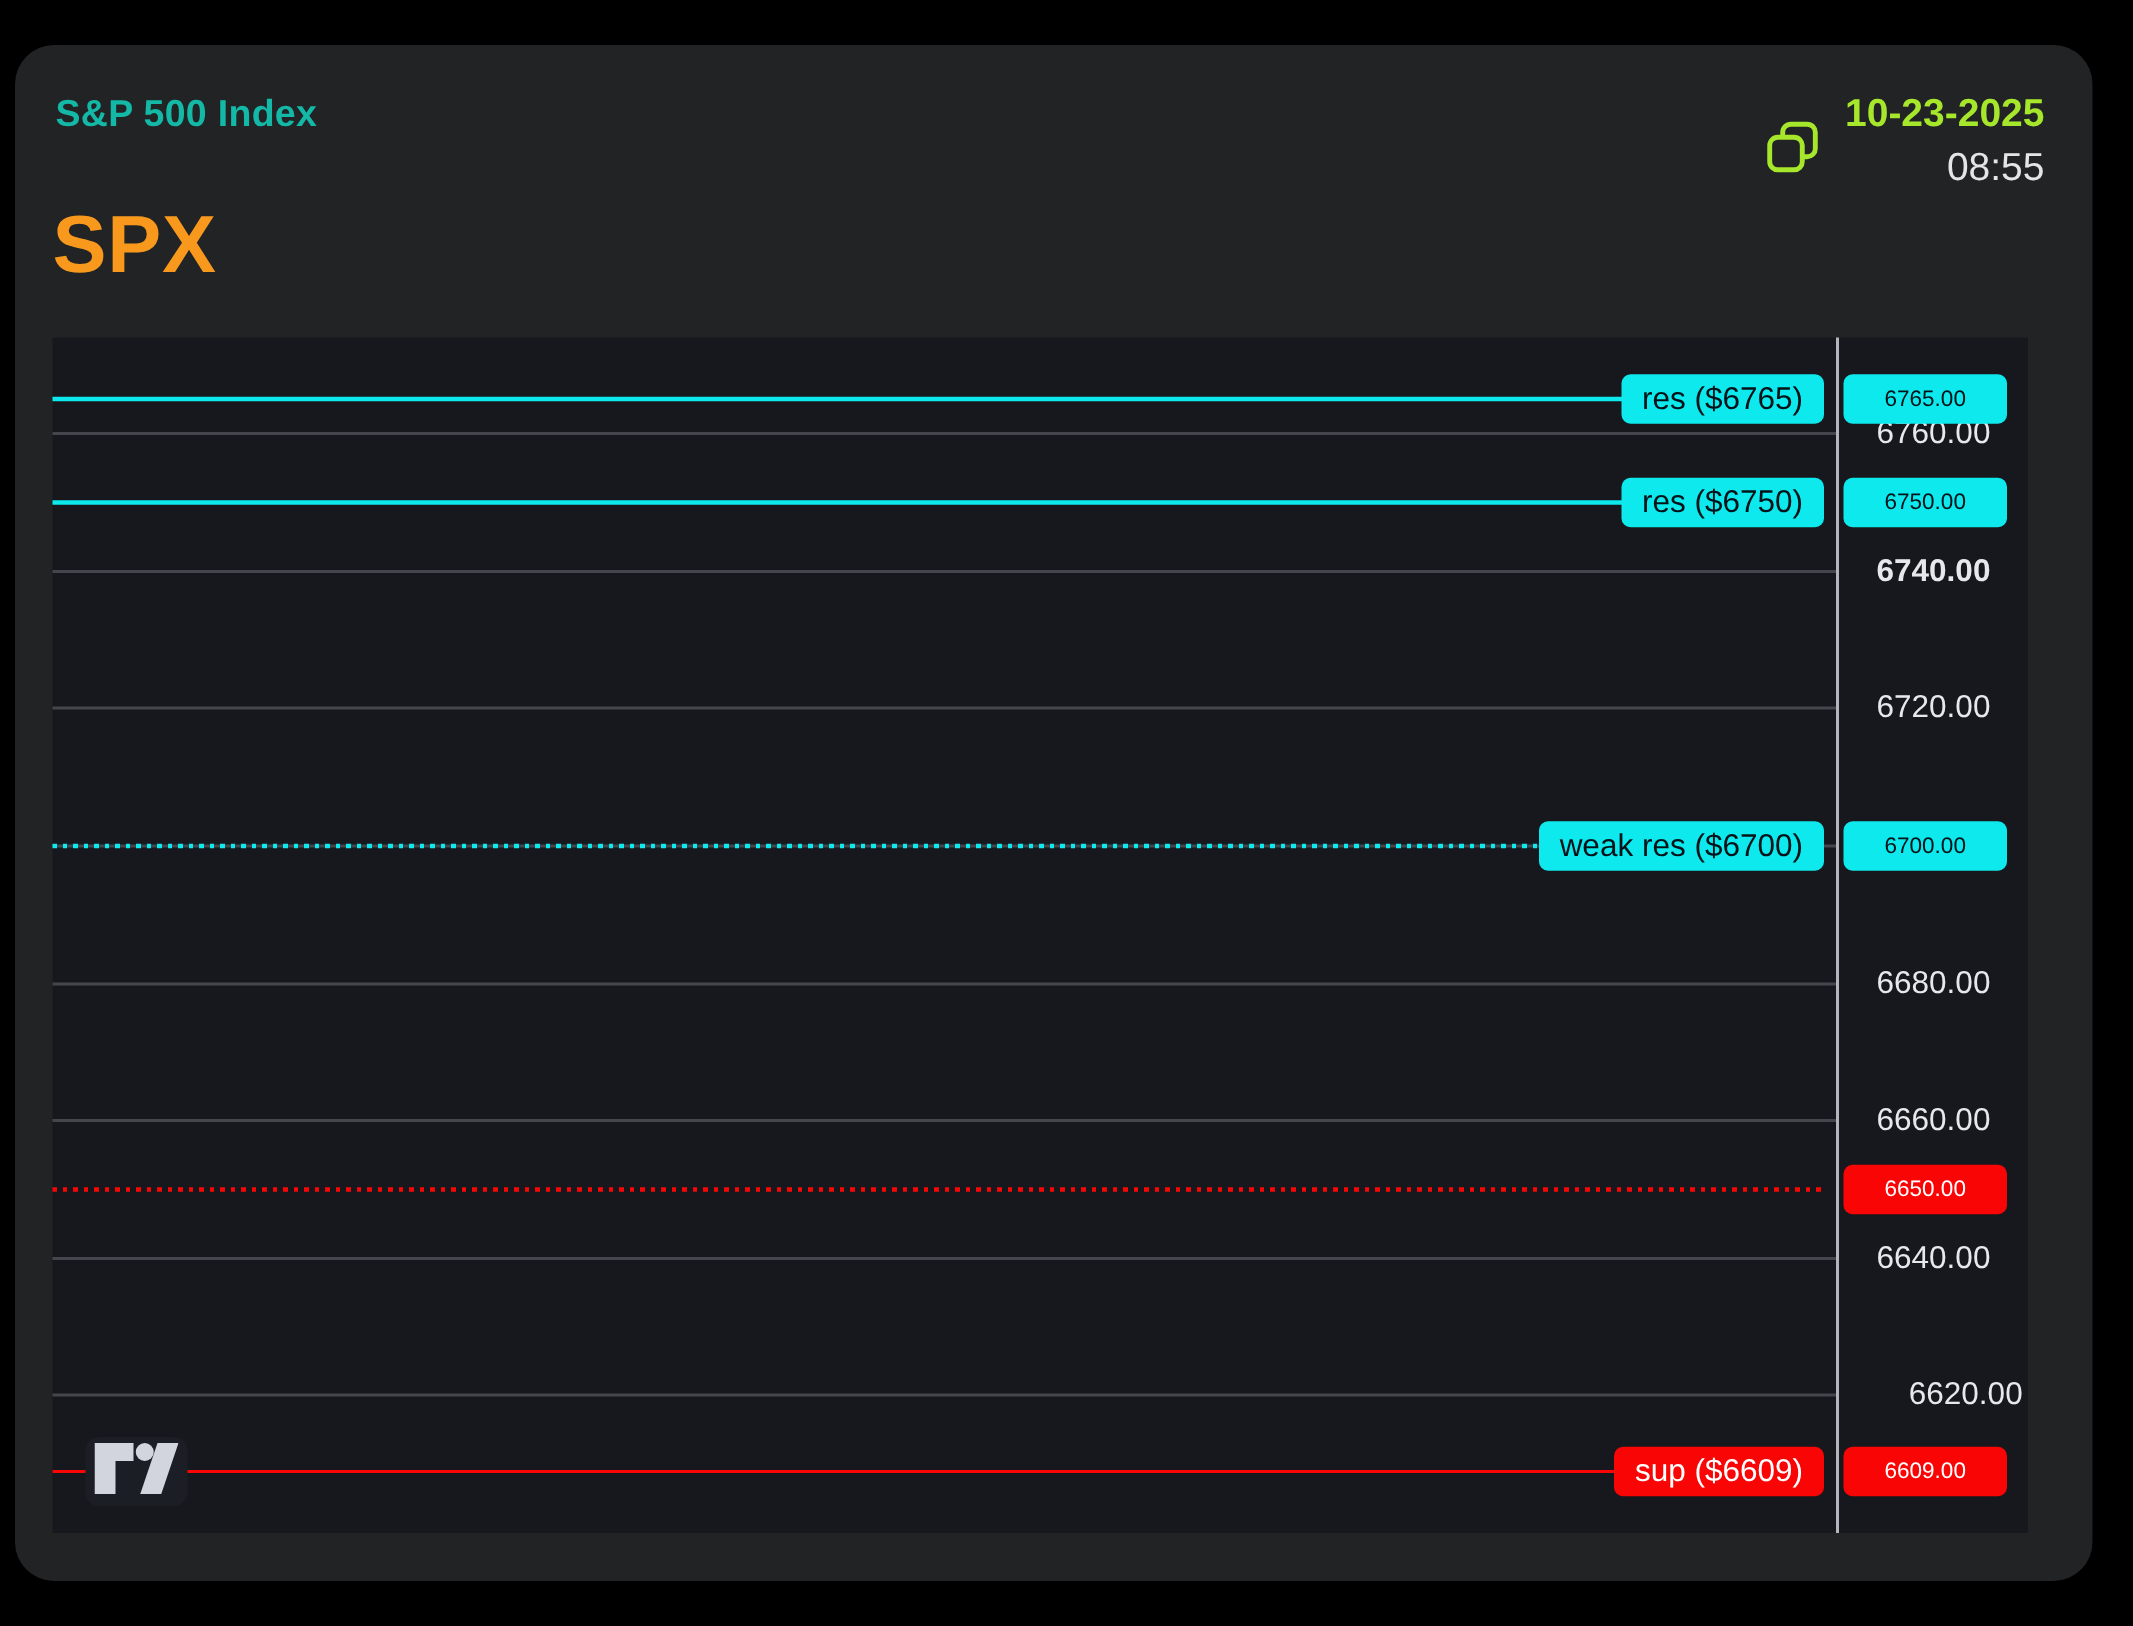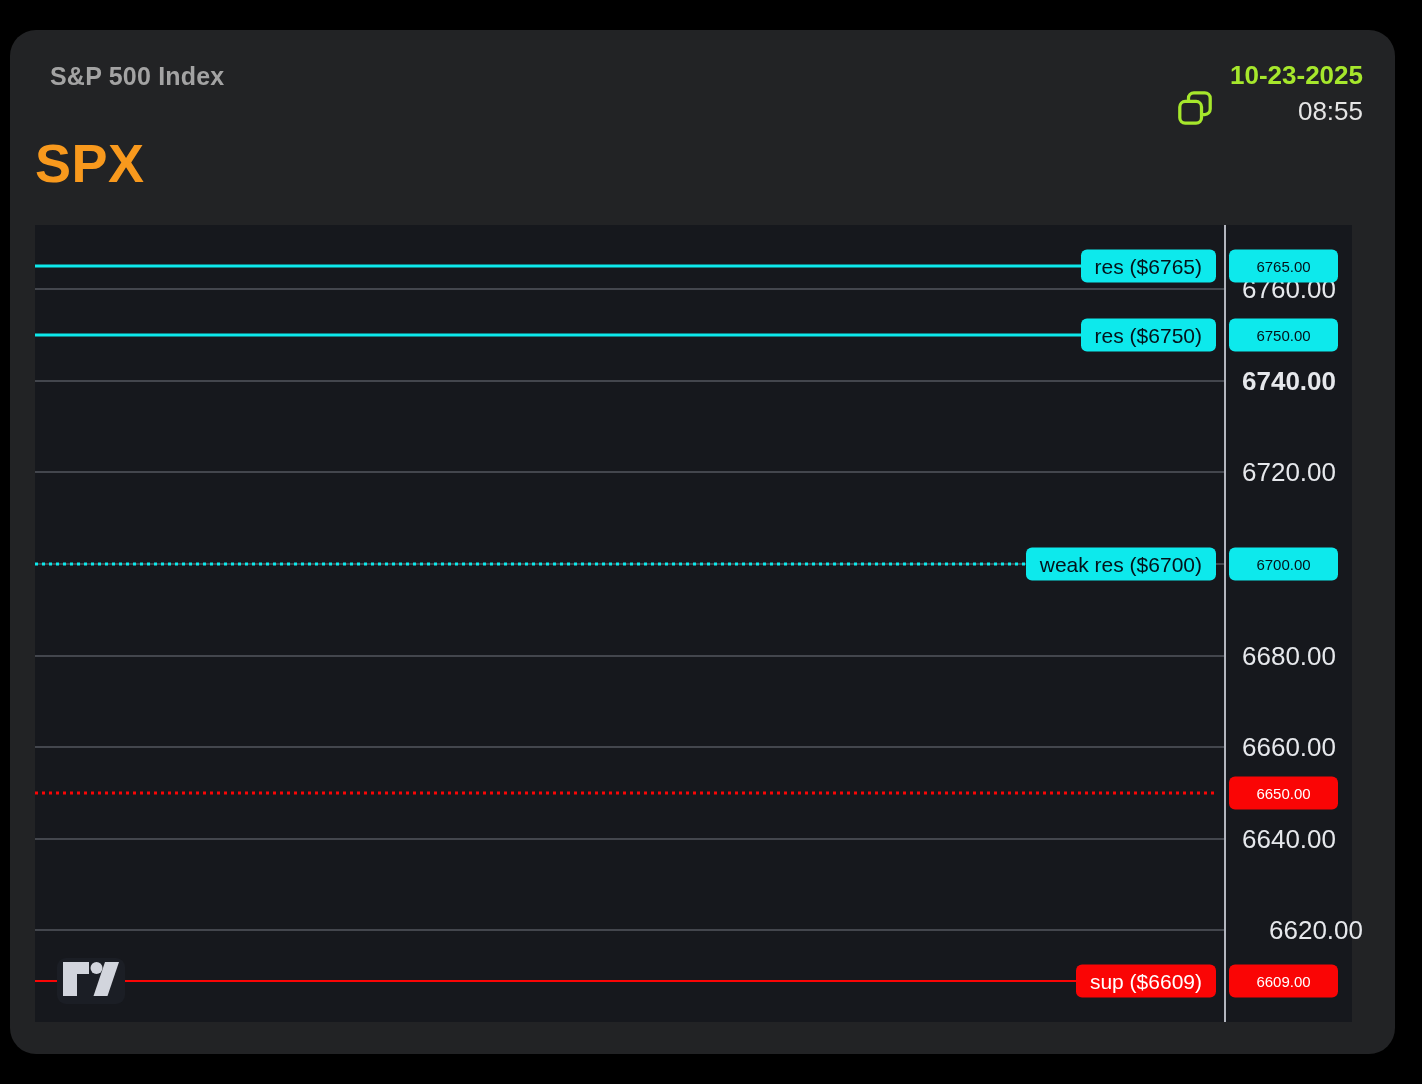--- a/index.html
+++ b/index.html
@@ -1,38 +1,38 @@
 <!DOCTYPE html>
 <html><head>
 <meta charset="utf-8">
 <style>
   html,body{margin:0;padding:0;background:#000;}
   body{width:1422px;height:1084px;position:relative;overflow:hidden;
        font-family:"Liberation Sans",sans-serif;}
   .card{position:absolute;left:10px;top:30px;width:1385px;height:1024px;
         background:#222325;border-radius:26px;}
   
-  .instrument{position:absolute;left:40px;top:32px;font-size:25px;font-weight:700;
-              color:#a3a3a3;letter-spacing:.2px;}
+  .instrument{position:absolute;left:27px;top:32px;font-size:25px;font-weight:700;
+              color:#14b8a6;letter-spacing:.2px;}
   .symbol{position:absolute;left:25px;top:102px;font-size:54px;font-weight:700;
           color:#f8991d;letter-spacing:.5px;}
-  .meta{position:absolute;right:32px;top:30px;display:flex;gap:16px;align-items:flex-end;}
+  .meta{position:absolute;right:32px;top:30px;display:flex;gap:16px;align-items:center;}
   .copy-btn{background:none;border:none;padding:0;margin-top:8px;cursor:pointer;line-height:0;}
   .datetime{text-align:right;}
   .date{font-size:26px;font-weight:700;color:#a6e72c;}
   .time{font-size:26px;font-weight:400;color:#e5e5e5;margin-top:5px;}
   
   .chart{position:absolute;left:25px;top:195px;width:1317px;height:797px;background:#16181d;}
   .plot-area{position:absolute;left:0;top:0;bottom:0;right:126px;}
   .price-axis{position:absolute;right:0;top:0;bottom:0;width:126px;
               border-left:2px solid #b2b5be;}
   .grid-line{position:absolute;left:0;right:0;height:2px;background:#43464d;
              transform:translateY(-50%);}
   .tick-label{position:absolute;left:0;right:0;text-align:center;transform:translateY(-50%);
-              color:#e6e8ec;font-size:26px;font-weight:500;}
+              color:#e6e8ec;font-size:21px;font-weight:500;}
   .level-line{position:absolute;left:0;right:12px;transform:translateY(-50%);}
   .level-line.resistance.solid{height:3px;background:#0de9ec;}
   .level-line.resistance.dotted{height:3px;
       background:repeating-linear-gradient(90deg,#0de9ec 0 3px,transparent 3px 7px);}
   .level-line.support.solid{height:2px;background:#fa0505;}
   .level-line.support.dotted{height:3px;
       background:repeating-linear-gradient(90deg,#fa0505 0 3px,transparent 3px 7px);}
   .level-pill{position:absolute;right:10px;transform:translateY(-50%);height:33px;
               line-height:33px;padding:0 14px;border-radius:6px;font-size:21px;
               font-weight:500;white-space:nowrap;z-index:3;cursor:pointer;}

